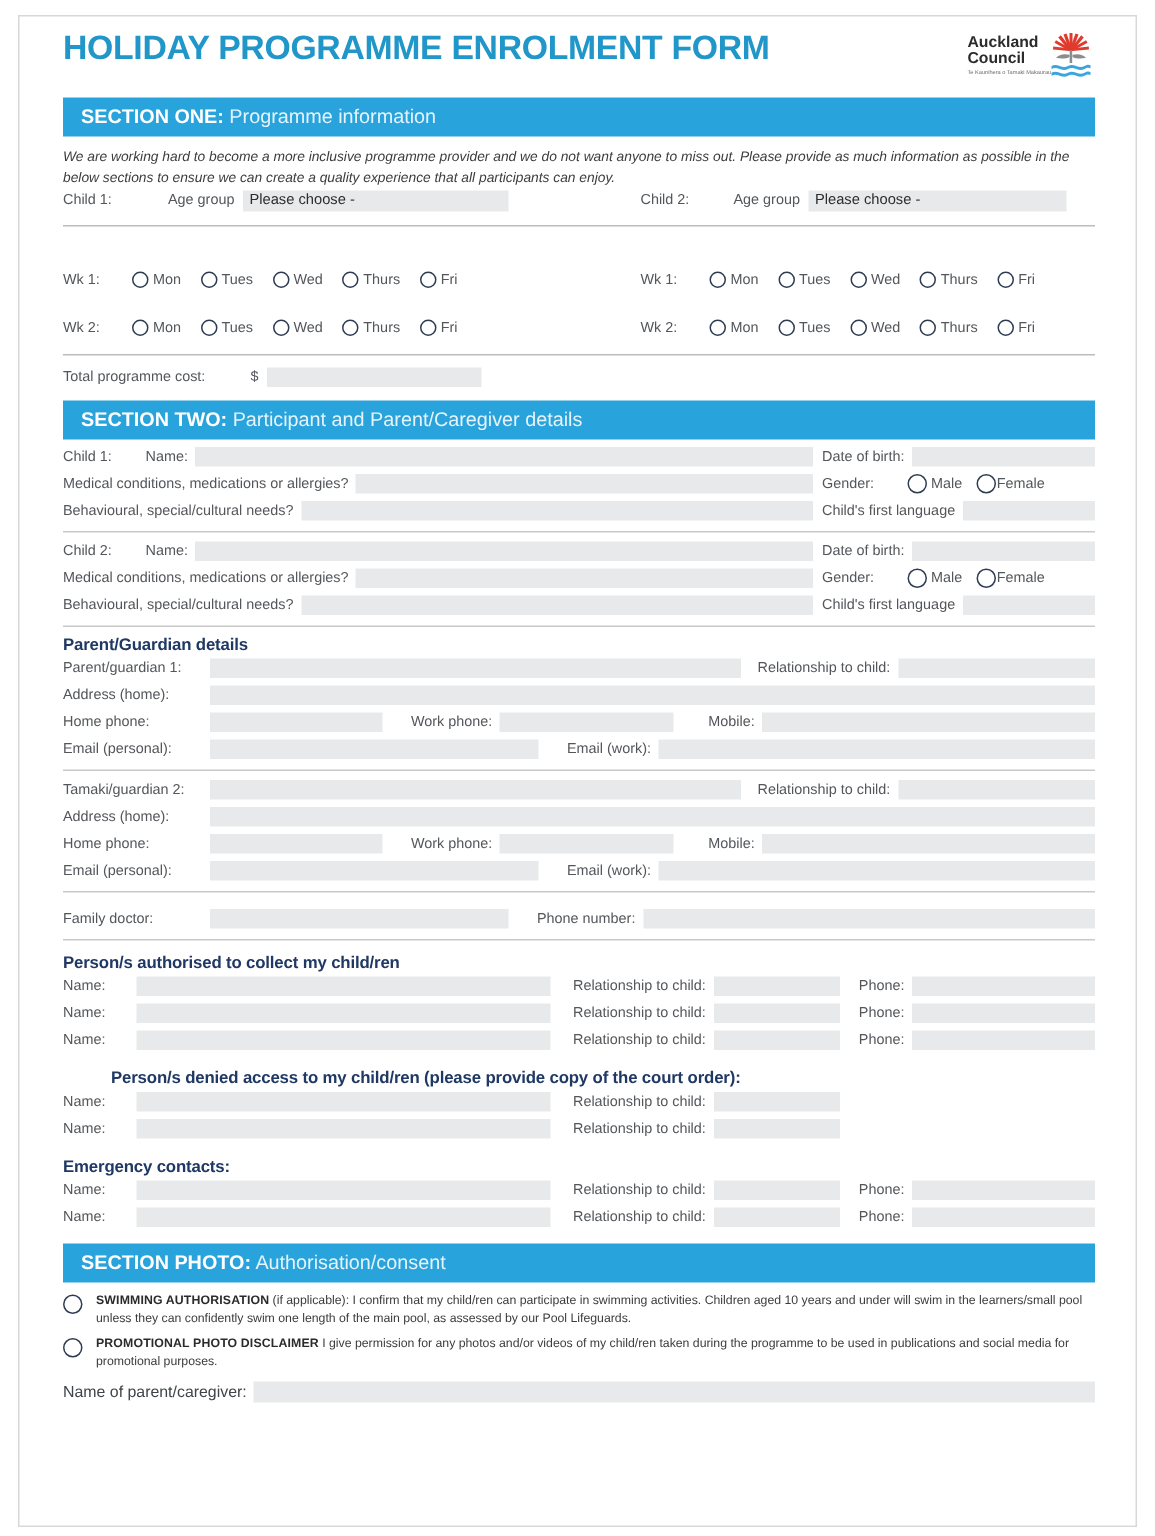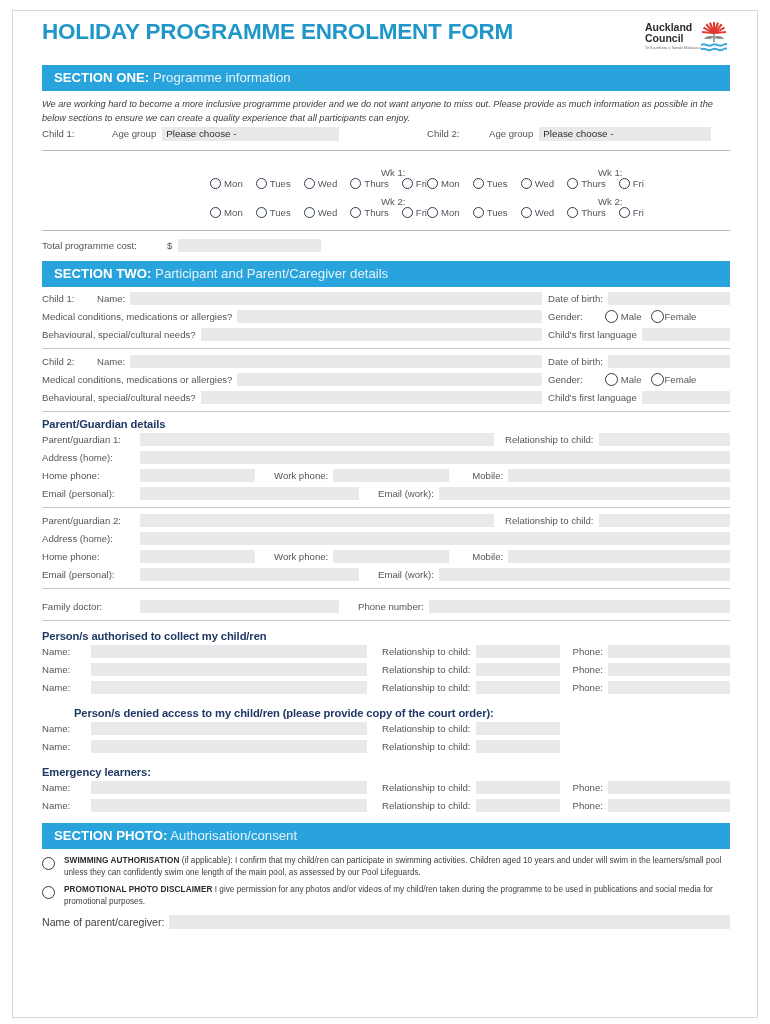--- a/index.html
+++ b/index.html
@@ -79,21 +79,21 @@
   .radio {
     width: 11px; height: 11px; border: 1.7px solid #2e3c52;
     border-radius: 50%; display: inline-block; vertical-align: middle;
     flex: 0 0 auto;
   }
   .radio-lg {
     width: 13px; height: 13px; border: 1.6px solid #2e3c52;
     border-radius: 50%; display: inline-block; flex: 0 0 auto;
   }
   .day { display: flex; align-items: center; gap: 3px; }
-  .wk-row { display: flex; align-items: flex-end; margin-top: 7px; flex-direction: column; }
+  .wk-row { display: flex; align-items: flex-start; margin-top: 21px; }
   .wk-lab { font-size: 9.6px; color: #53565a; width: 46px; }
   .days { display: flex; gap: 13px; }
 
   
   .two { display: flex; }
   .col-l { width: 500px; flex: 0 0 500px; }
   .col-r { flex: 1 1 auto; padding-left: 6px; }
 
   
   .consent { display: flex; gap: 9px; margin-top: 6px; align-items: flex-start; }
@@ -392,21 +392,21 @@
           <span class="fld" style="width:219px;"></span>
           <span class="lbl" style="margin-left:14px;">Email (work):</span>
           <span class="fld grow"></span>
         </div>
       </div>
 
       <div class="hr2"></div>
 
       <div>
         <div class="row" style="margin-top:0;">
-          <span class="lbl" style="width:93px;">Parent/guardian 2:</span>
+          <span class="lbl" style="width:93px;">Tamaki/guardian 2:</span>
           <span class="fld" style="width:354px;"></span>
           <span class="lbl" style="margin-left:6px;">Relationship to child:</span>
           <span class="fld grow"></span>
         </div>
         <div class="row">
           <span class="lbl" style="width:93px;">Address (home):</span>
           <span class="fld grow"></span>
         </div>
         <div class="row">
           <span class="lbl" style="width:93px;">Home phone:</span>
@@ -468,21 +468,21 @@
         <span class="lbl" style="margin-left:10px;">Relationship to child:</span>
         <span class="fld" style="width:84px;"></span>
       </div>
       <div class="row">
         <span class="lbl" style="width:44px;">Name:</span>
         <span class="fld" style="width:276px;"></span>
         <span class="lbl" style="margin-left:10px;">Relationship to child:</span>
         <span class="fld" style="width:84px;"></span>
       </div>
 
-      <div class="sub-h" style="margin-top:13px;">Emergency learners:</div>
+      <div class="sub-h" style="margin-top:13px;">Emergency contacts:</div>
       <div class="row" style="margin-top:3px;">
         <span class="lbl" style="width:44px;">Name:</span>
         <span class="fld" style="width:276px;"></span>
         <span class="lbl" style="margin-left:10px;">Relationship to child:</span>
         <span class="fld" style="width:84px;"></span>
         <span class="lbl" style="margin-left:8px;">Phone:</span>
         <span class="fld grow"></span>
       </div>
       <div class="row">
         <span class="lbl" style="width:44px;">Name:</span>

